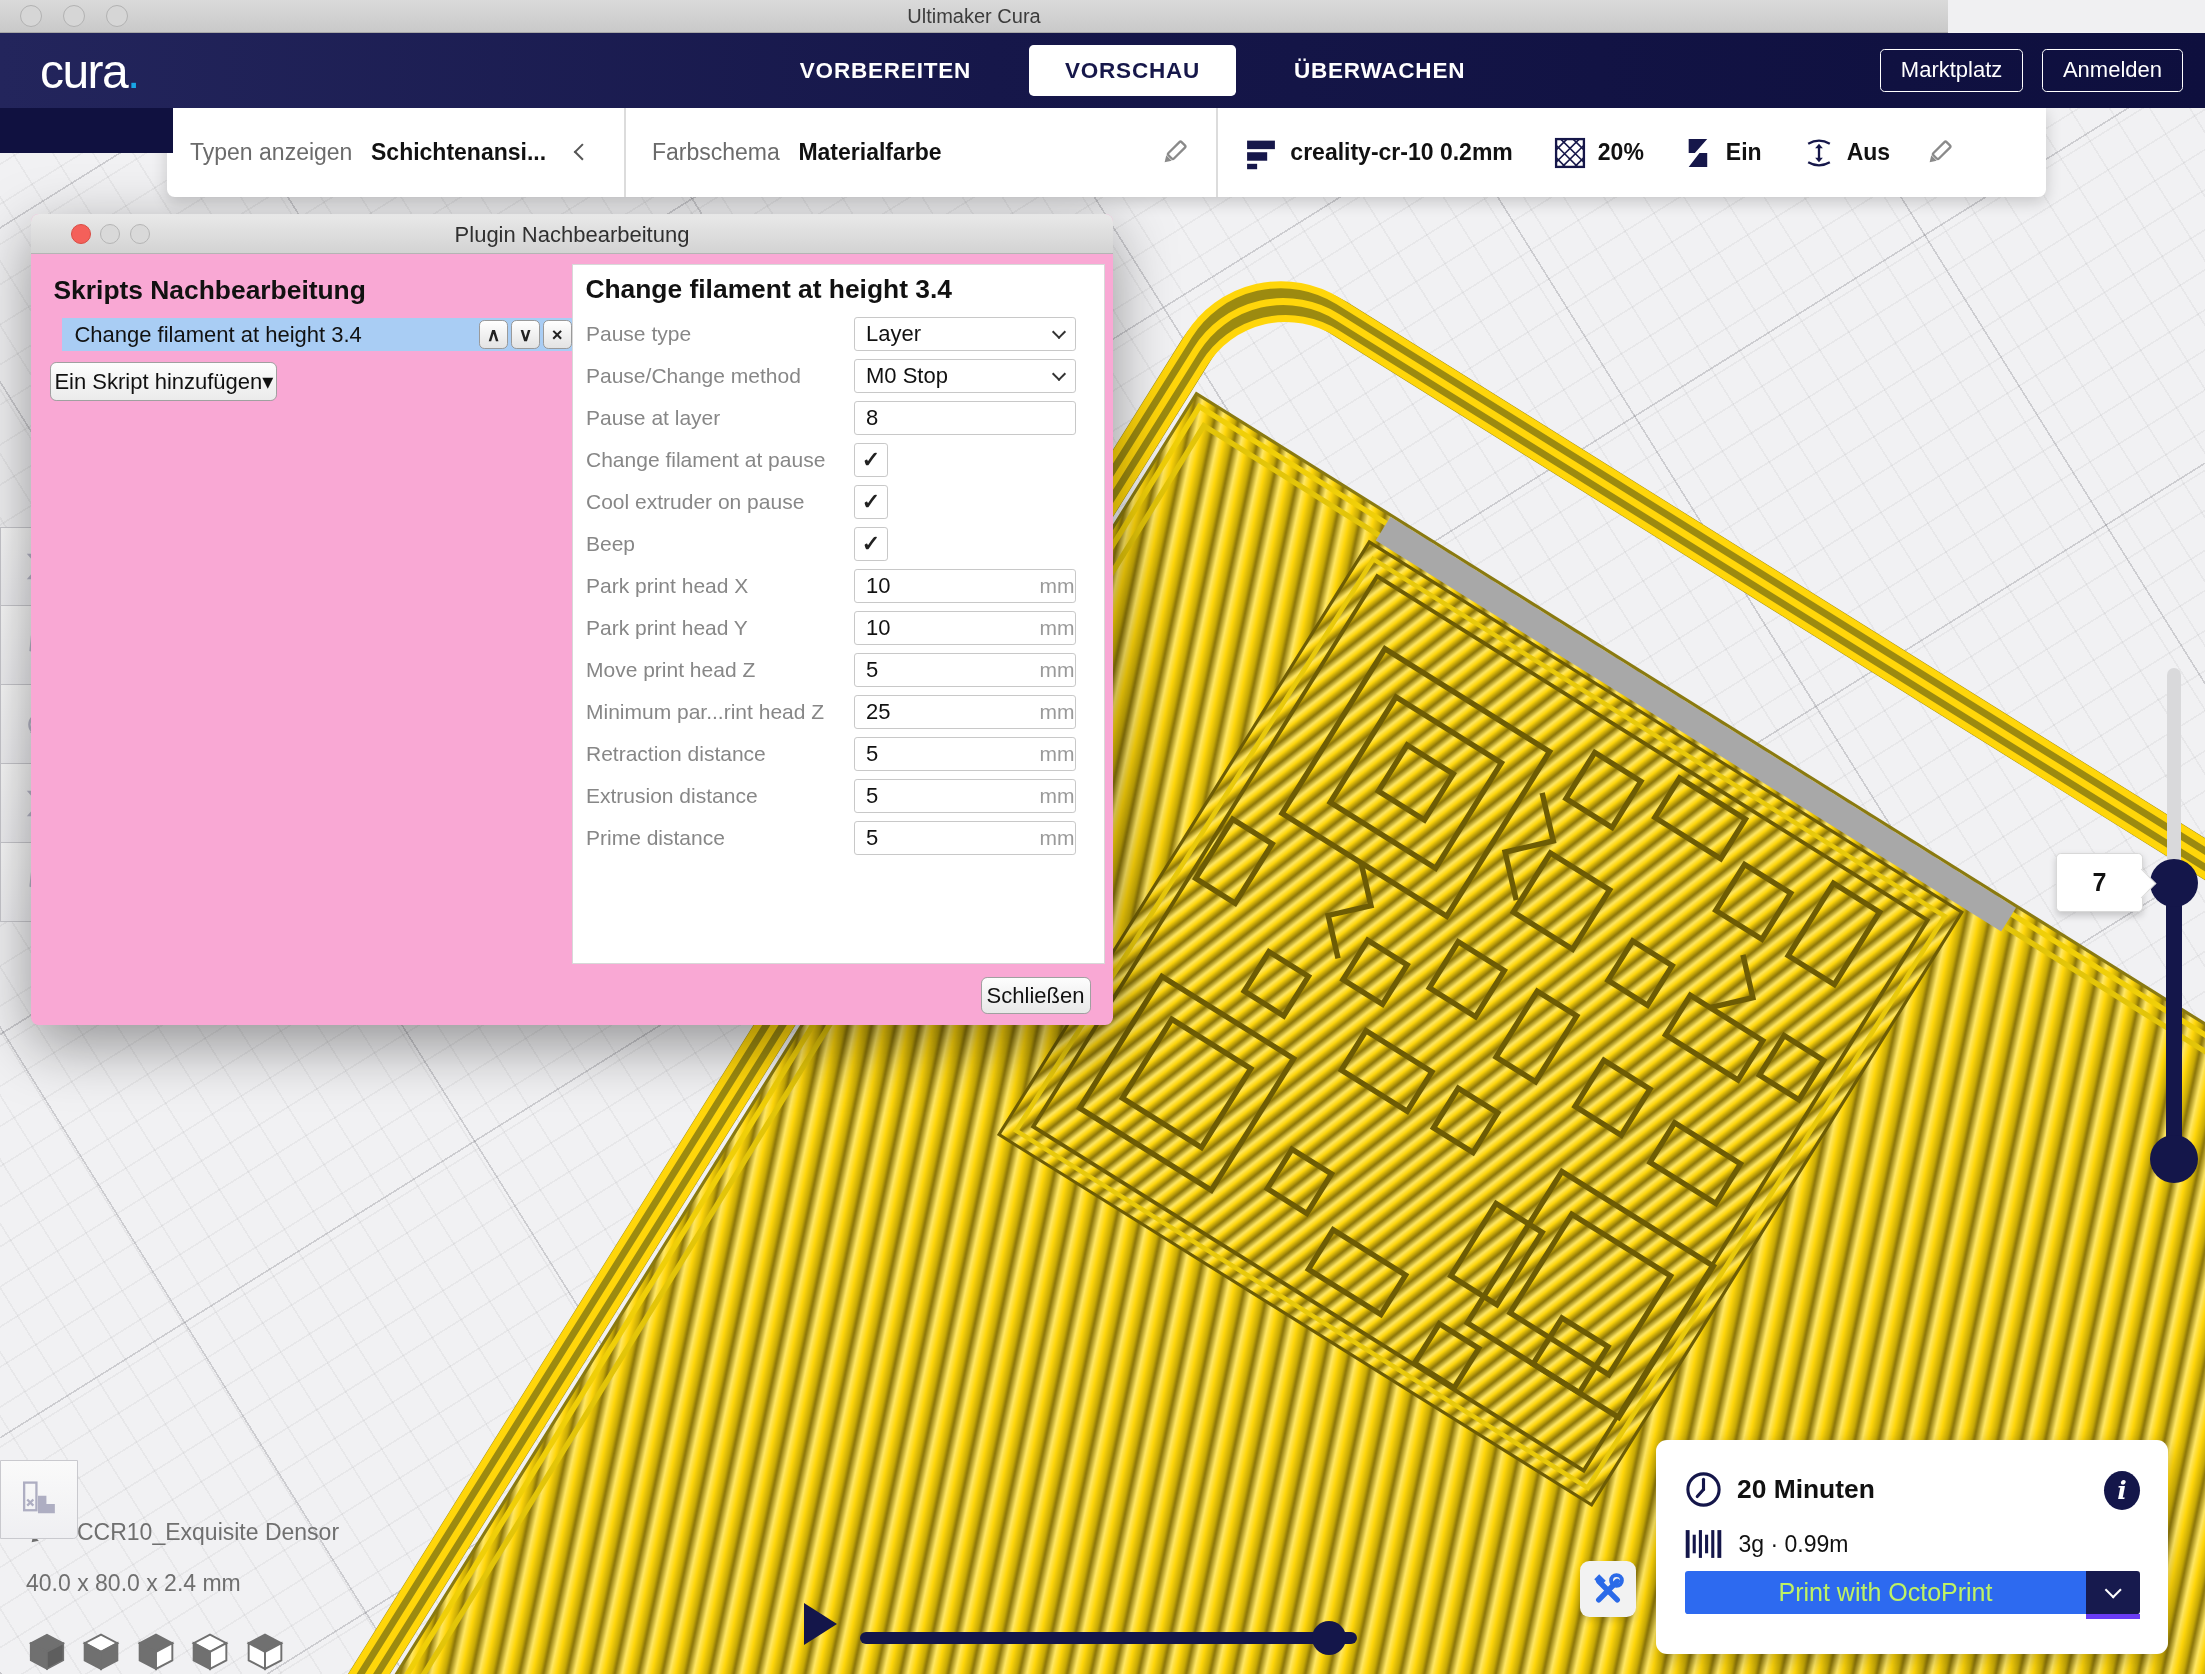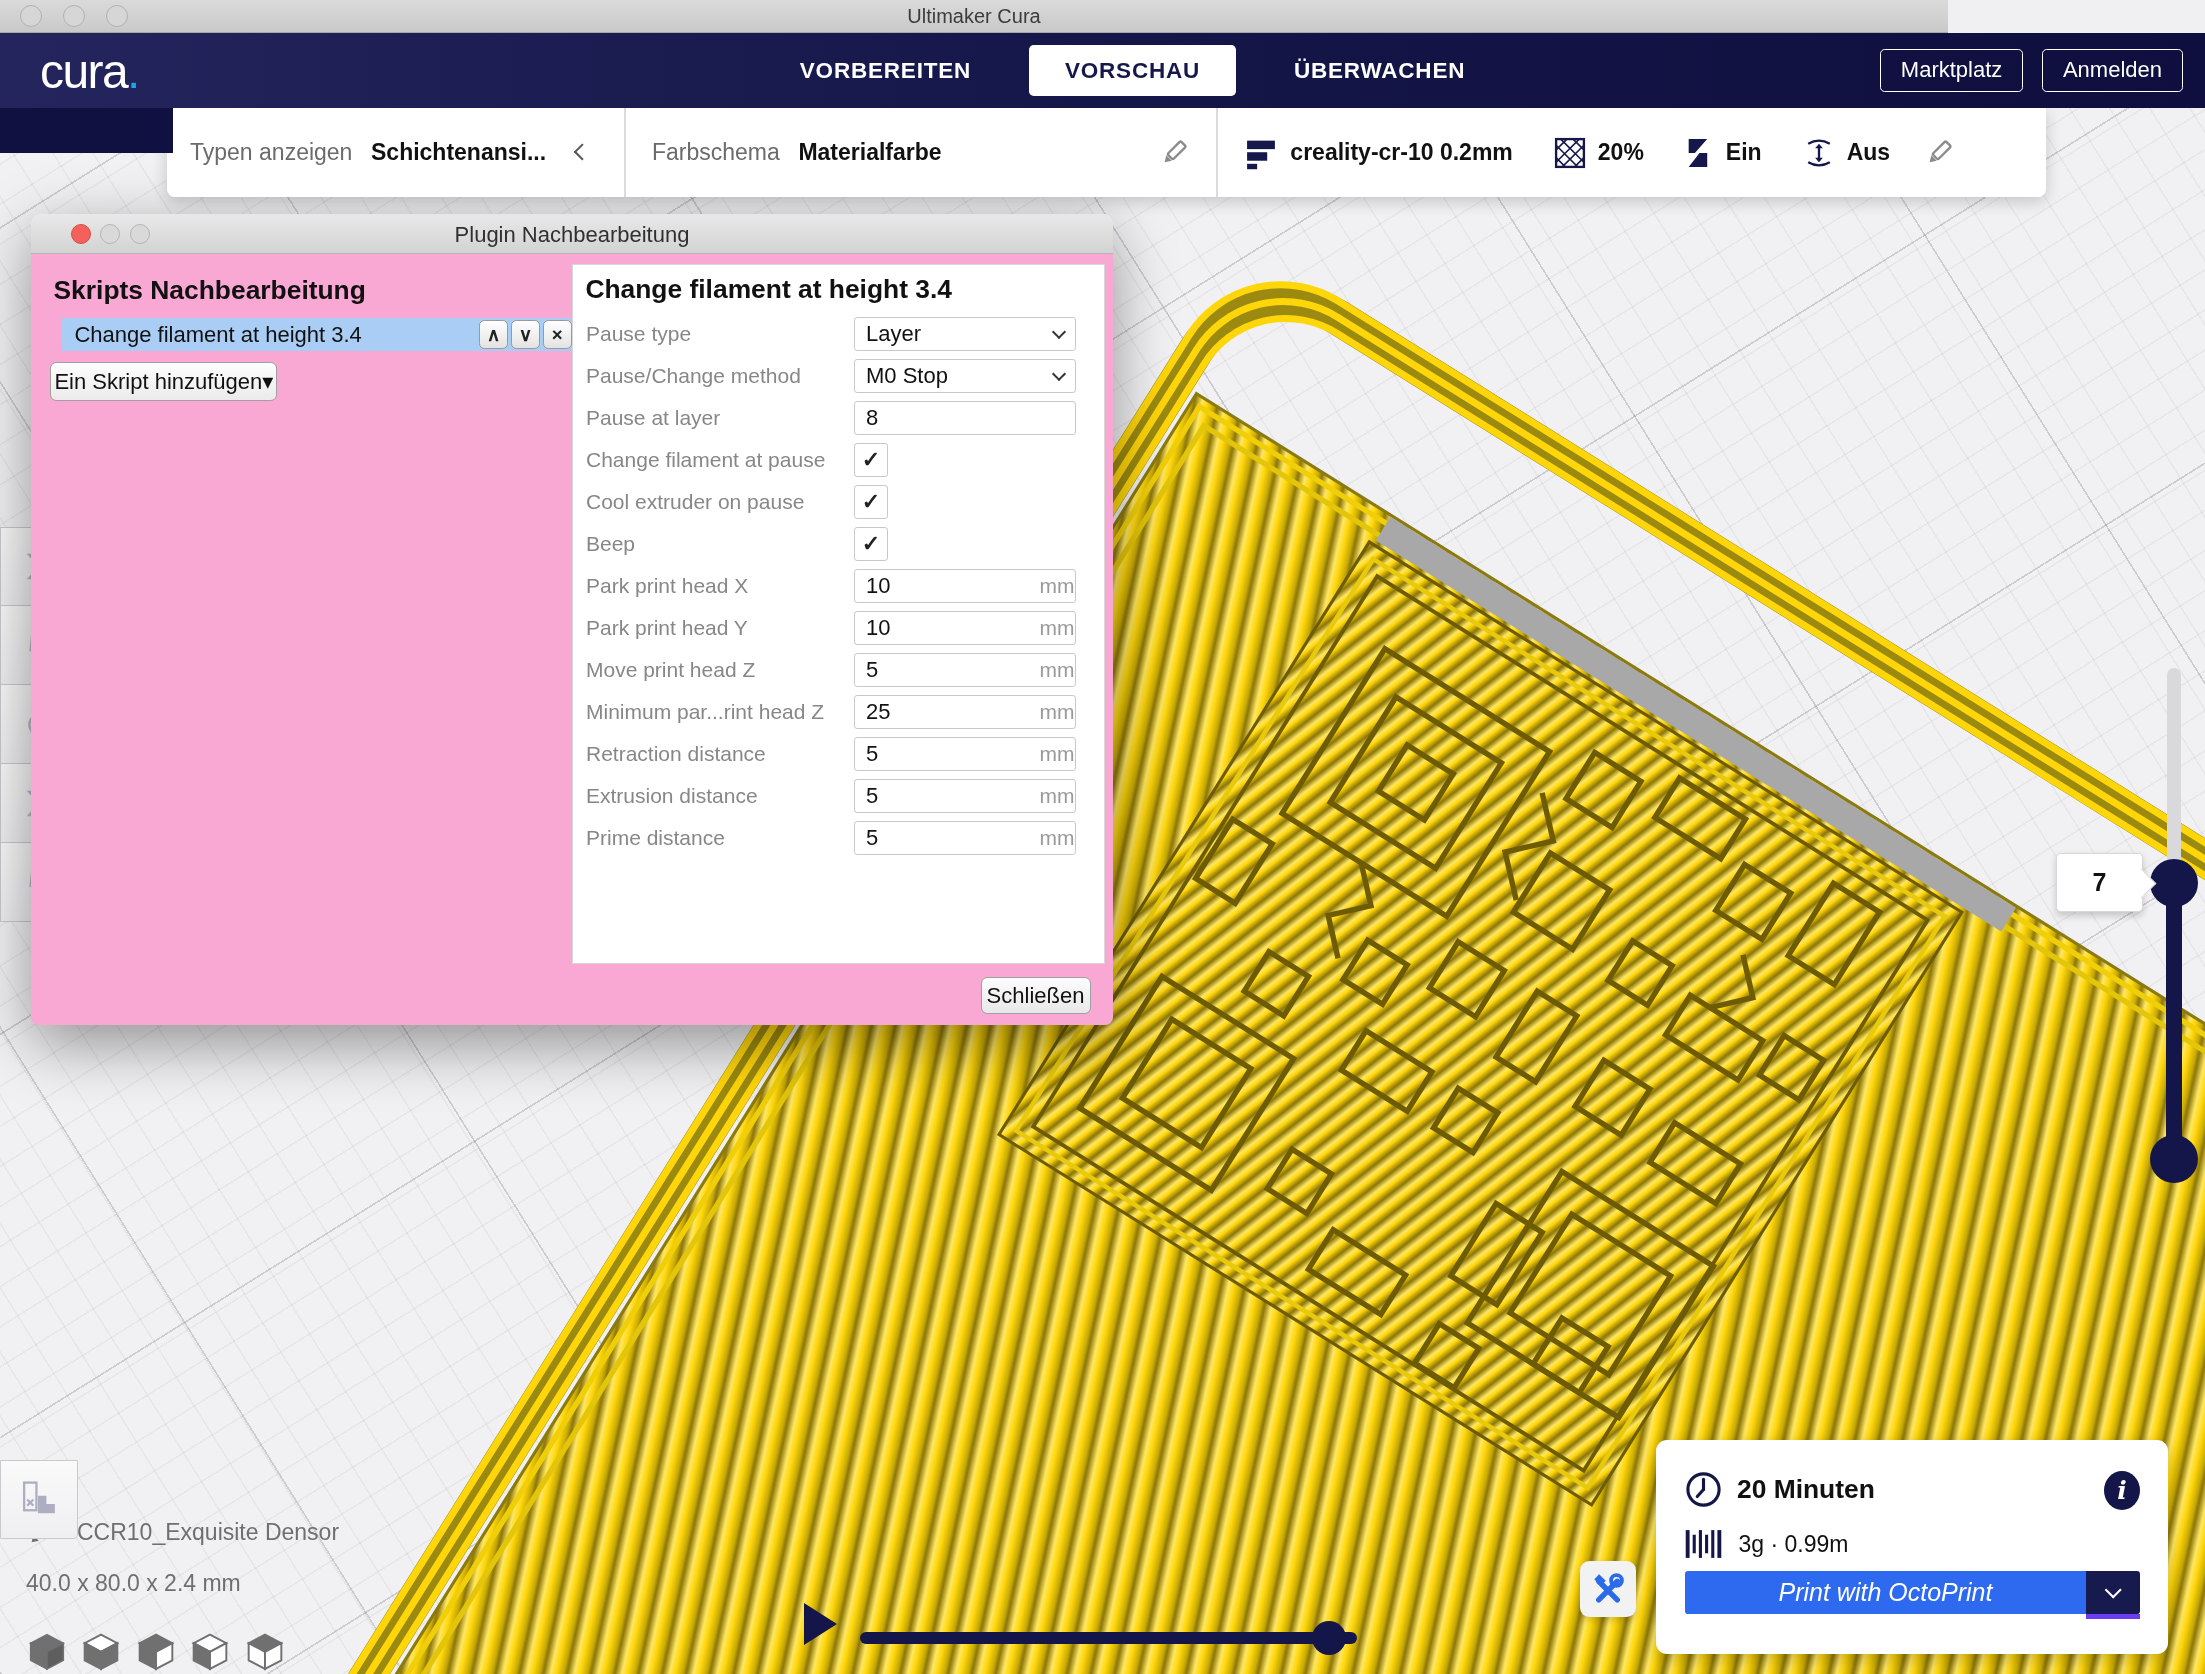--- a/index.html
+++ b/index.html
@@ -92,22 +92,22 @@
     z-index:6; padding:29.5px 28px; }
   .job-row { display:flex; align-items:center; }
   .job-time { font-size:26.4px; font-weight:bold; color:#111; margin-left:14px; }
   .job-mat { font-size:23px; color:#111; margin-left:15.5px; }
   .job-row2 { margin-top:18.6px; }
   .info-badge { position:absolute; right:28px; top:31px; width:36px; height:39px;
     background:#14164a; border-radius:50%; color:#ffffff; text-align:center;
     font-family:"DejaVu Serif", serif; font-style:italic; font-weight:bold;
     font-size:25px; line-height:39px; }
   .print-btn { position:absolute; left:29px; bottom:40px; width:455px; height:43px; display:flex; }
-  .print-btn-main { flex:1; background:#2d6af0; color:#ffffff; font-size:25px;
-    display:flex; align-items:center; justify-content:center; border-radius:3.1px 0 0 3.1px;font-style:italic; }
+  .print-btn-main { flex:1; background:#2d6af0; color:#bef264; font-size:25px;
+    display:flex; align-items:center; justify-content:center; border-radius:3.1px 0 0 3.1px; }
   .print-btn-chev { width:54px; background:#171a4e; border-radius:0 3.1px 3.1px 0; position:relative;
     display:flex; align-items:center; justify-content:center; }
   .print-btn-chev::after { content:""; position:absolute; left:0; right:0; bottom:-4.7px; height:4.7px;
     background:#6a3cf5; }
   .chev-down-w { width:12.4px; height:12.4px; border-right:2.3px solid #fff; border-bottom:2.3px solid #fff;
     transform:rotate(45deg); margin-top:-4.7px; }
 
   
   .model-info { position:absolute; left:26px; top:1409px; z-index:5; }
   .model-name-row { display:flex; align-items:center; gap:20px; }

